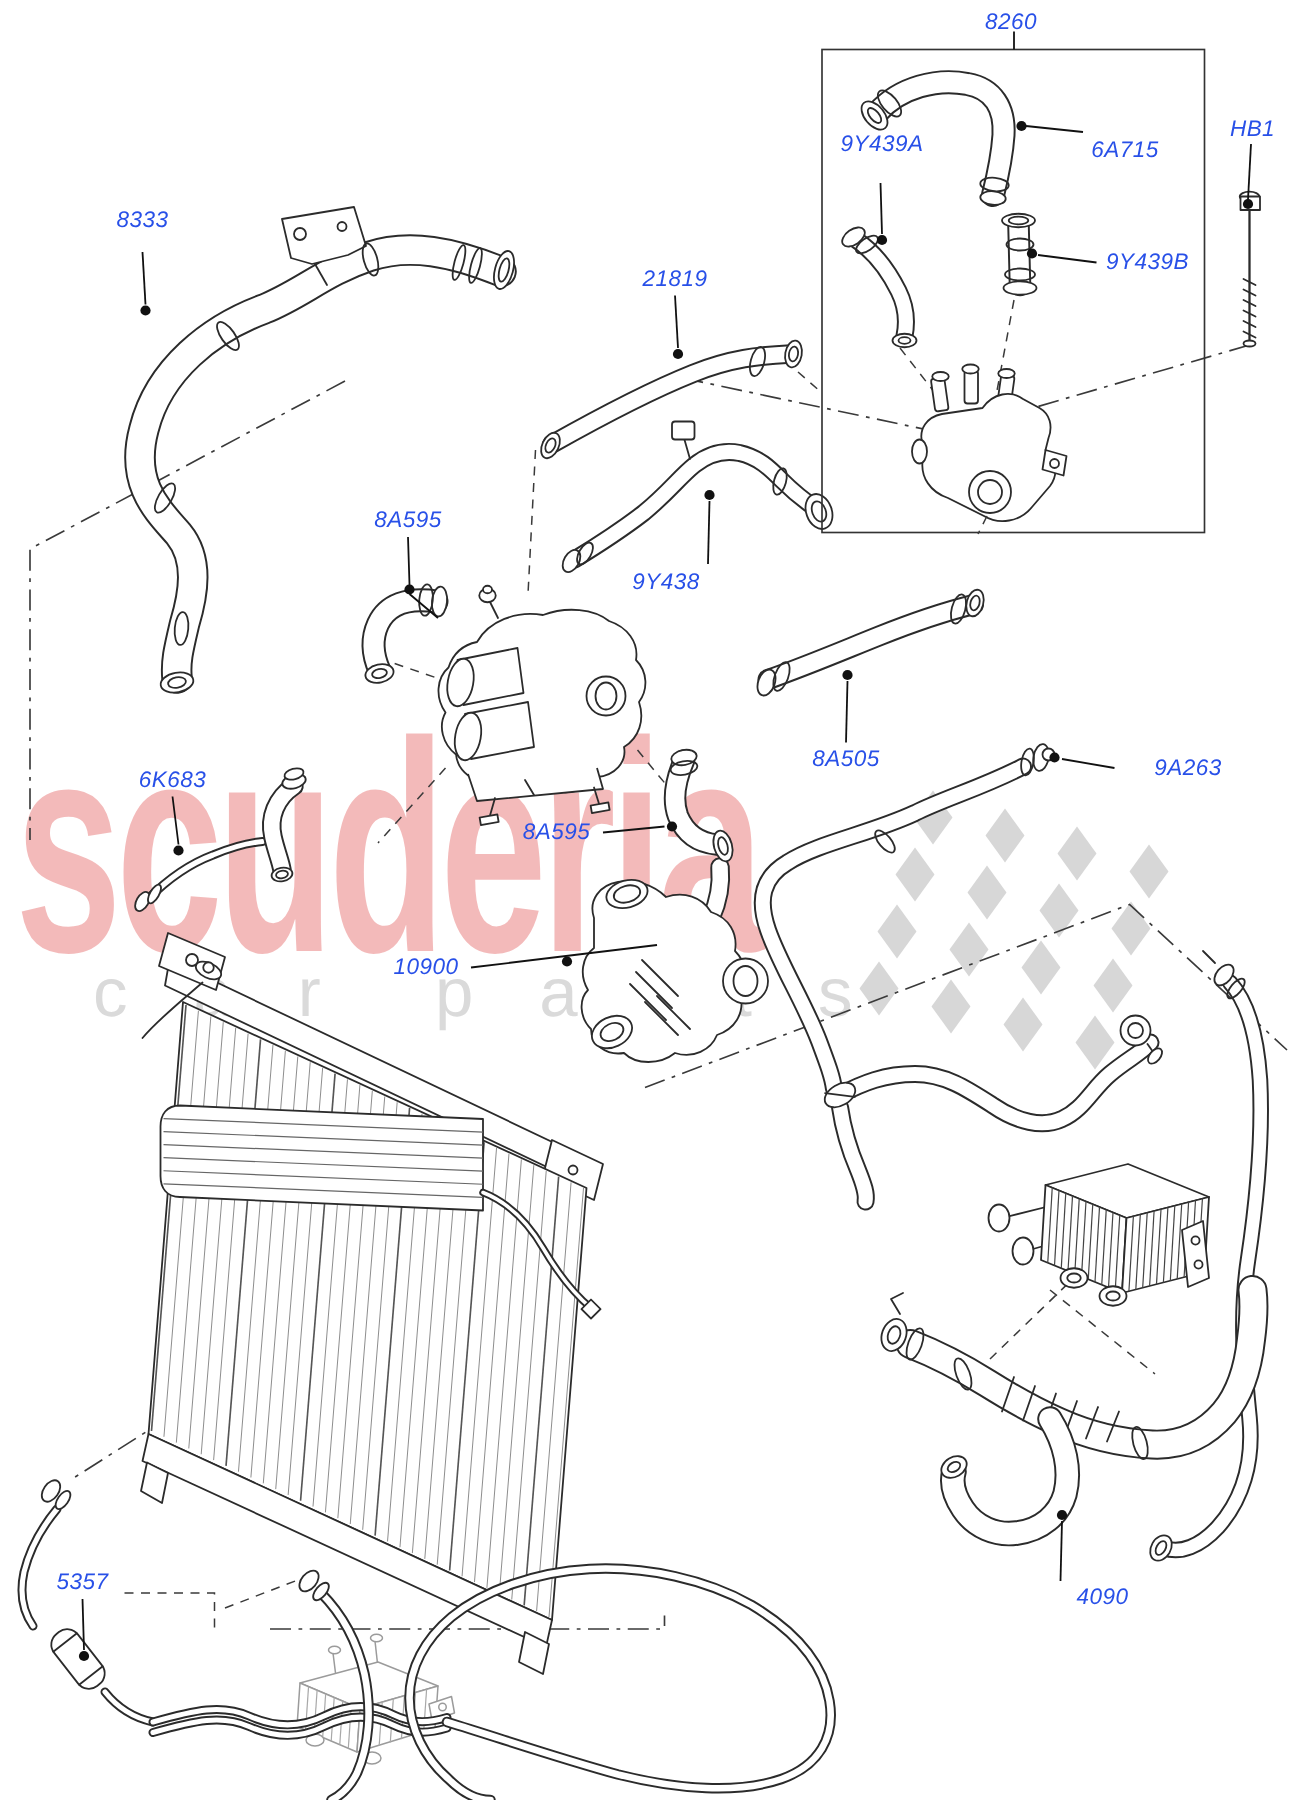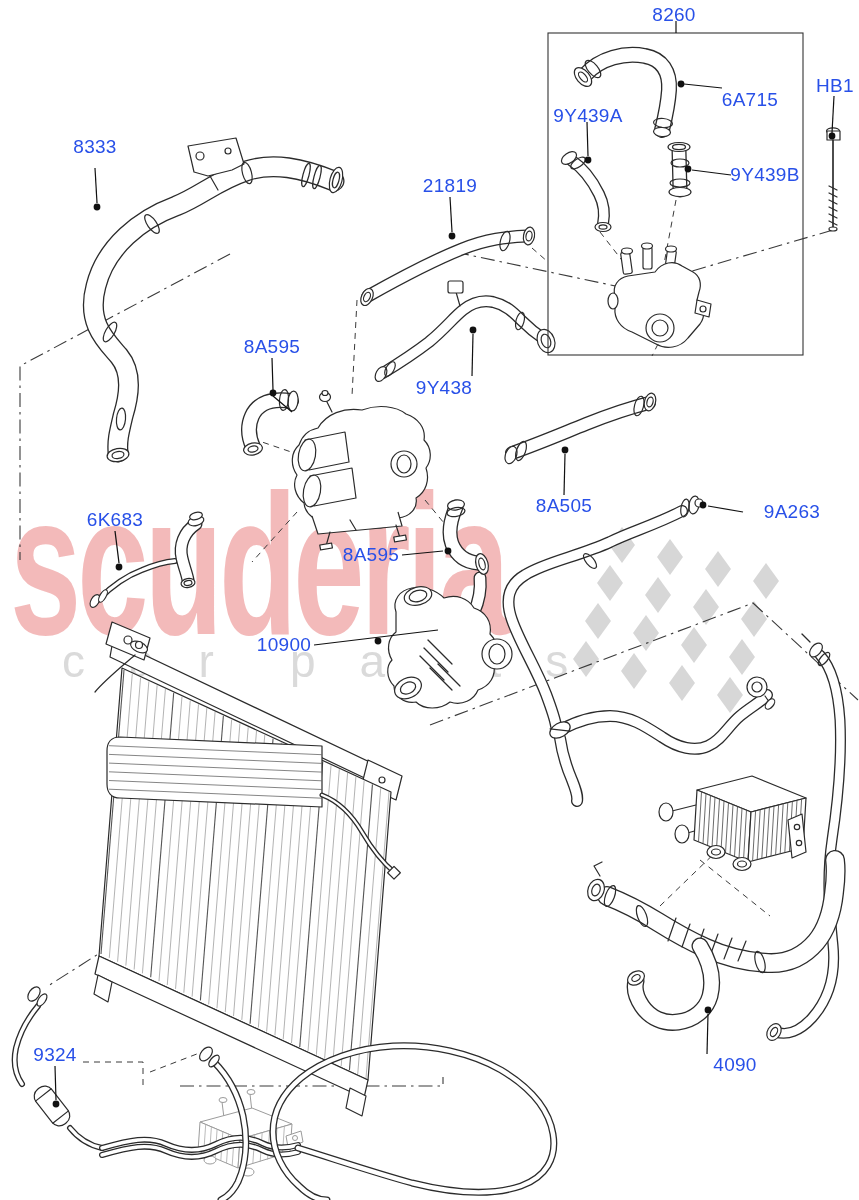--- a/index.html
+++ b/index.html
@@ -13,22 +13,23 @@
   #stage{position:absolute;left:0;top:0;width:859px;height:1200px;}
   svg text.wm-brand{
     font-family:"Liberation Sans", sans-serif;font-weight:bold;
     fill:var(--brand);opacity:.40;
   }
   svg text.wm-sub{
     font-family:"Liberation Sans", sans-serif;fill:var(--sub);font-size:46px;letter-spacing:44px;
   }
   .part-label{
     position:absolute;transform:translate(-50%,-50%);
-    font-size:19px;color:var(--label);white-space:nowrap;letter-spacing:.3px;
+    font-size:15px;color:var(--label);white-space:nowrap;letter-spacing:.3px;
     z-index:5;
+    font-style:italic;
   }
   .ln{fill:none;stroke:var(--line);stroke-width:1.2;stroke-linecap:round;stroke-linejoin:round;}
   .fl{fill:#fff;stroke:var(--line);stroke-width:1.2;stroke-linejoin:round;}
   .dash{fill:none;stroke:#3a3a3a;stroke-width:1;stroke-dasharray:6 5;}
   .dashdot{fill:none;stroke:#3a3a3a;stroke-width:1.1;stroke-dasharray:14 5 2.5 5;}
   .leader{stroke:#111;stroke-width:1.2;}
   .dot{fill:#111;stroke:none;}
   .grayln{fill:#fff;stroke:#9b9b9b;stroke-width:1;stroke-linejoin:round;}
 </style>
 </head>
@@ -673,25 +674,25 @@
     <line class="leader" x1="55" y1="1066" x2="56" y2="1100"></line>
       <circle class="dot" cx="56" cy="1104" r="3.4"></circle>
     <line class="leader" x1="707" y1="1054" x2="708" y2="1014"></line>
       <circle class="dot" cx="708" cy="1010" r="3.4"></circle>
   </g>
 </svg>
 
 <div class="part-label" style="left:674px;top:15px">8260</div>
 <div class="part-label" style="left:750px;top:100px">6A715</div>
 <div class="part-label" style="left:835px;top:86px">HB1</div>
-<div class="part-label" style="left:588px;top:116px">9Y439A</div>
+<div class="part-label" style="left:588px;top:96px">9Y439A</div>
 <div class="part-label" style="left:765px;top:175px">9Y439B</div>
 <div class="part-label" style="left:95px;top:147px">8333</div>
 <div class="part-label" style="left:450px;top:186px">21819</div>
 <div class="part-label" style="left:272px;top:347px">8A595</div>
 <div class="part-label" style="left:444px;top:388px">9Y438</div>
 <div class="part-label" style="left:564px;top:506px">8A505</div>
 <div class="part-label" style="left:792px;top:512px">9A263</div>
 <div class="part-label" style="left:371px;top:555px">8A595</div>
 <div class="part-label" style="left:115px;top:520px">6K683</div>
 <div class="part-label" style="left:284px;top:645px">10900</div>
-<div class="part-label" style="left:55px;top:1055px">9324</div>
+<div class="part-label" style="left:55px;top:1055px">5357</div>
 <div class="part-label" style="left:735px;top:1065px">4090</div>
 
 </body></html>

